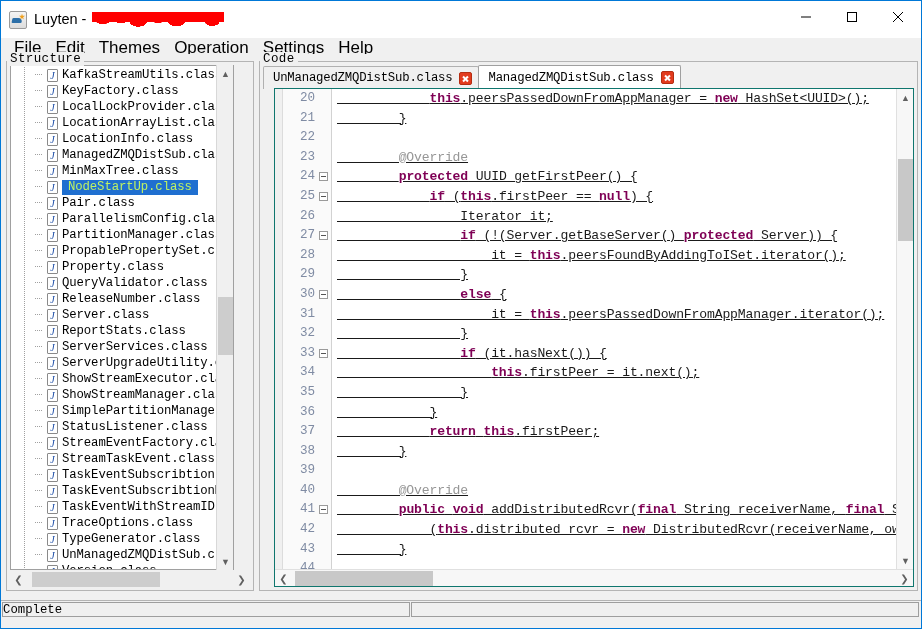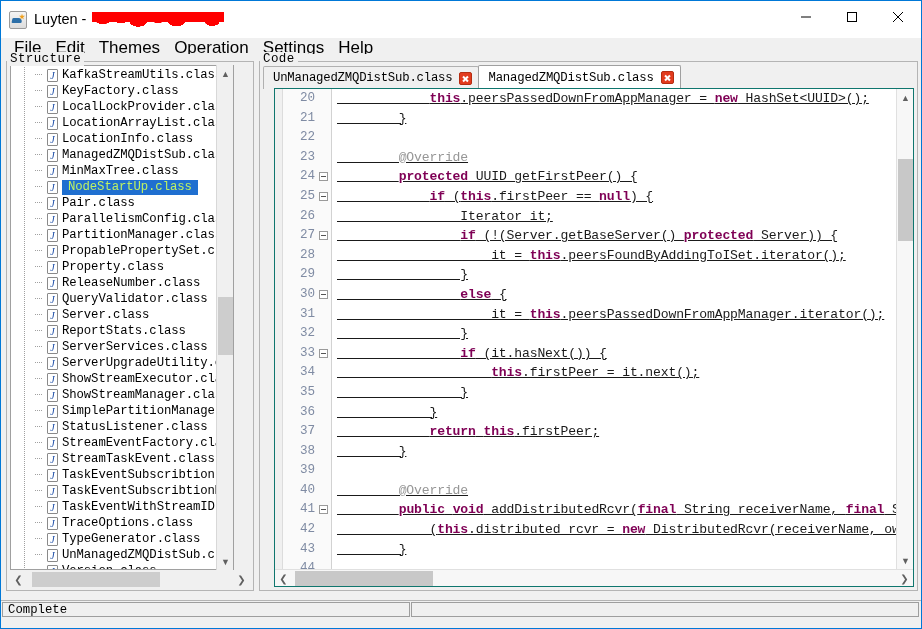--- a/index.html
+++ b/index.html
@@ -430,21 +430,20 @@
     display: flex;
     align-items: stretch;
   }
   .status-cell {
     height: 15px;
     margin: 1px 0 0 1px;
     border: 1px solid #9e9e9e;
     background: #f0f0f0;
     display: flex;
     align-items: center;
-    padding-left: 5px;
   }
   .status-cell.left { width: 408px; }
   .status-cell.right { flex: 1; margin-right: 2px; }
   .status-text {
     font-family: "Liberation Mono", monospace;
     font-size: 12.3px;
     color: #000;
   }
   .watermark {
     position: absolute;
@@ -577,27 +576,27 @@
               <div class="tree-row">
                 <span class="guide"></span>
                 <span class="elbow"></span>
                 <span class="jfile-icon"></span>
                 <span class="tree-label">Property.class</span>
               </div>
               <div class="tree-row">
                 <span class="guide"></span>
                 <span class="elbow"></span>
                 <span class="jfile-icon"></span>
+                <span class="tree-label">QueryValidator.class</span>
+              </div>
+              <div class="tree-row">
+                <span class="guide"></span>
+                <span class="elbow"></span>
+                <span class="jfile-icon"></span>
                 <span class="tree-label">ReleaseNumber.class</span>
-              </div>
-              <div class="tree-row">
-                <span class="guide"></span>
-                <span class="elbow"></span>
-                <span class="jfile-icon"></span>
-                <span class="tree-label">QueryValidator.class</span>
               </div>
               <div class="tree-row">
                 <span class="guide"></span>
                 <span class="elbow"></span>
                 <span class="jfile-icon"></span>
                 <span class="tree-label">Server.class</span>
               </div>
               <div class="tree-row">
                 <span class="guide"></span>
                 <span class="elbow"></span>

